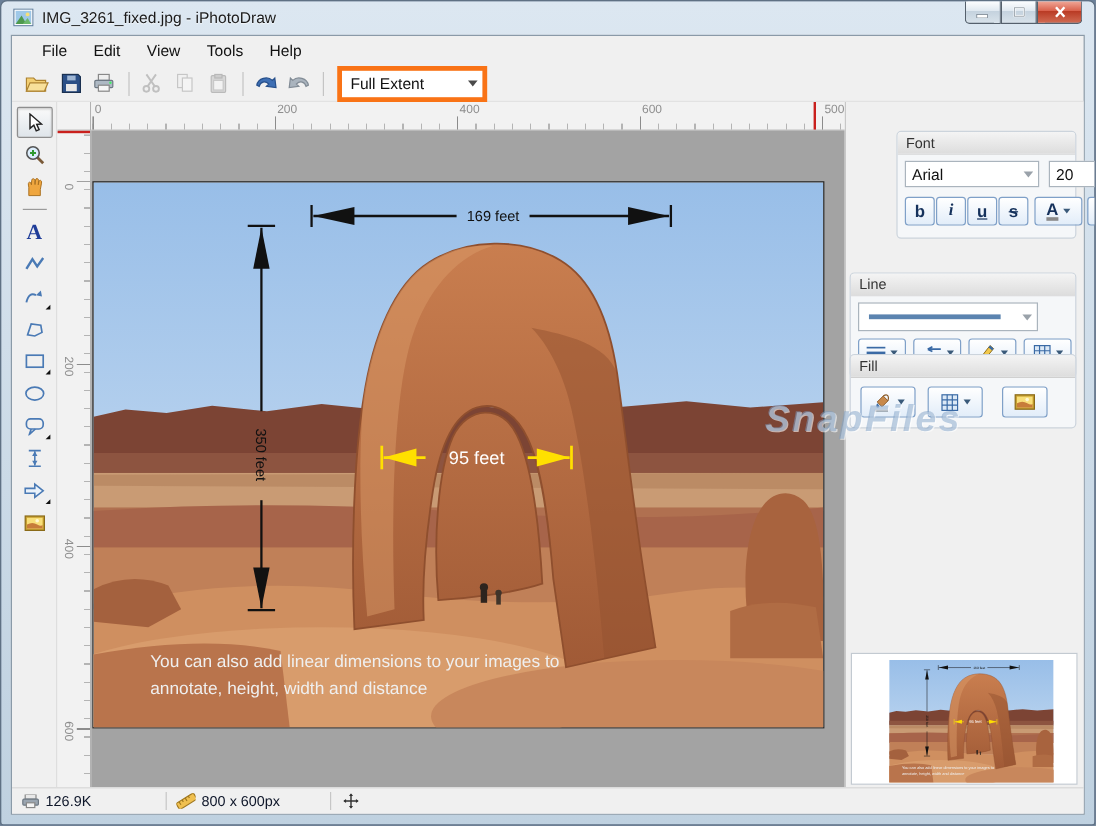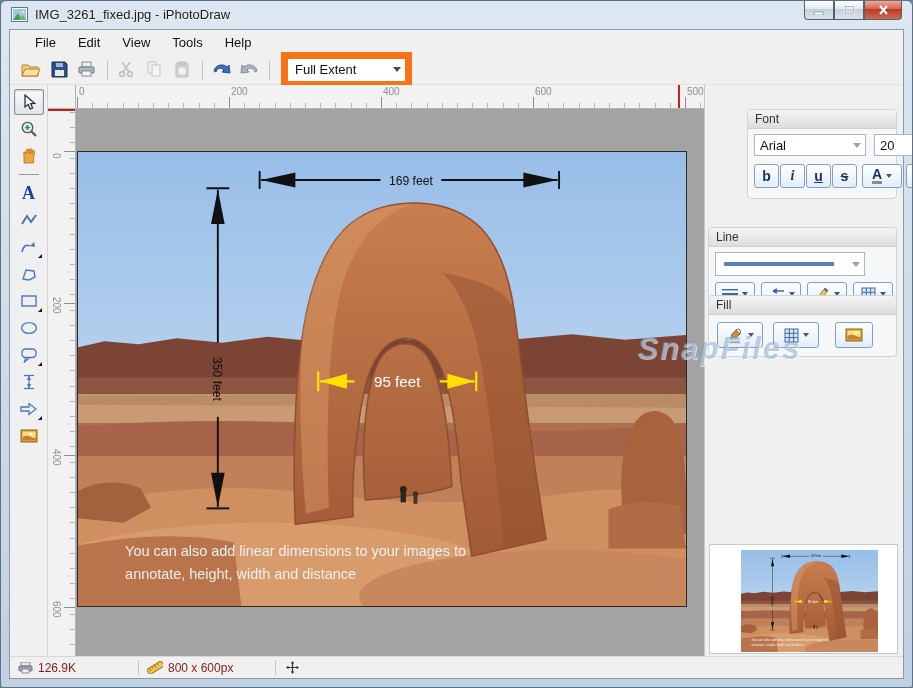--- a/index.html
+++ b/index.html
@@ -17,21 +17,21 @@
   
   #content{position:absolute;left:8px;top:28px;right:8px;bottom:8px;background:#f0f0f0;border:1px solid #8a9aa8;box-sizing:border-box;}
   
   #menubar{position:absolute;left:0;top:0;right:0;height:25px;display:flex;align-items:center;padding-left:14px;}
   .menu-item{font-size:13px;color:#111;padding:3px 11px;}
   
   #toolbar{position:absolute;left:0;top:25px;right:0;height:30px;display:flex;align-items:center;padding-left:8px;border-bottom:1px solid #e2e2e2;box-sizing:border-box;}
   .tbtn{width:26px;height:24px;display:flex;align-items:center;justify-content:center;margin-right:2px;}
   .tb-sep{width:1px;height:20px;background:#c4c4c4;margin:0 5px;}
   .tb-disabled{opacity:.45;filter:grayscale(1);}
-  #view-combo{width:117px;height:22px;background:#fff;border:7px solid #f97316;margin-left:6px;display:flex;align-items:center;position:relative;}
+  #view-combo{width:117px;height:22px;background:#fff;border:4px solid #f97316;margin-left:6px;display:flex;align-items:center;position:relative;}
   #view-combo .val{font-size:13px;color:#111;padding-left:7px;flex:1;}
   .dd-arrow{width:0;height:0;border-left:4px solid transparent;border-right:4px solid transparent;border-top:5px solid #4a4a4a;}
   #view-combo .dd-zone{width:17px;display:flex;align-items:center;justify-content:center;align-self:stretch;}
   
   #main{position:absolute;left:0;top:55px;right:0;bottom:22px;}
   
   #toolstrip{position:absolute;left:0;top:0;width:38px;bottom:0;background:#f0f0f0;border-right:1px solid #d2d2d2;box-sizing:border-box;padding-top:3px;}
   .tool{width:30px;height:26px;margin:1px auto 0;display:flex;align-items:center;justify-content:center;position:relative;}
   .tool.active{background:linear-gradient(#fafafa,#dfe5ea);border:1px solid #8e8e8e;border-radius:2px;box-shadow:inset 0 1px 2px rgba(0,0,0,.2);box-sizing:border-box;}
   .tool .flyout{position:absolute;right:2px;bottom:2px;width:0;height:0;border-left:4px solid transparent;border-bottom:4px solid #111;}
@@ -71,21 +71,21 @@
   .pbtn{position:absolute;height:24px;border:1px solid #7fa0c8;border-radius:3px;background:linear-gradient(#ffffff,#e2edf9);
         display:flex;align-items:center;justify-content:center;box-sizing:border-box;}
   .pbtn .glyph{font-size:14px;color:#16325c;line-height:1;}
   .pbtn .dd-arrow{border-top-color:#3a5a7a;margin-left:4px;border-left-width:3.5px;border-right-width:3.5px;border-top-width:4px;}
   #watermark{position:absolute;left:636px;top:330px;font-size:31px;font-weight:bold;font-style:italic;letter-spacing:2px;
              color:rgba(125,160,198,.5);text-shadow:1px 1px 0 rgba(255,255,255,.6);z-index:40;pointer-events:none;}
   #thumb-panel{position:absolute;left:4px;right:5px;bottom:2px;height:110px;background:#ffffff;border:1px solid #c3cad1;box-sizing:border-box;}
   #thumb-panel svg{position:absolute;left:31px;top:5px;display:block;}
   
   #statusbar{position:absolute;left:0;right:0;bottom:0;height:22px;background:#f0f0f0;border-top:1px solid #d8d8d8;box-sizing:border-box;display:flex;align-items:center;}
-  .sb-item{display:flex;align-items:center;font-size:12px;color:#7f1d1d;}
+  .sb-item{display:flex;align-items:center;font-size:12px;color:#0f172a;}
   .sb-sep{width:1px;height:15px;background:#c6c6c6;}
   .sb-icon{margin:0 5px 0 8px;display:flex;}
 </style>
 </head>
 <body>
 
 <div id="app">
 
   <div id="titlebar">
     <svg class="app-icon" viewBox="0 0 17 15">

